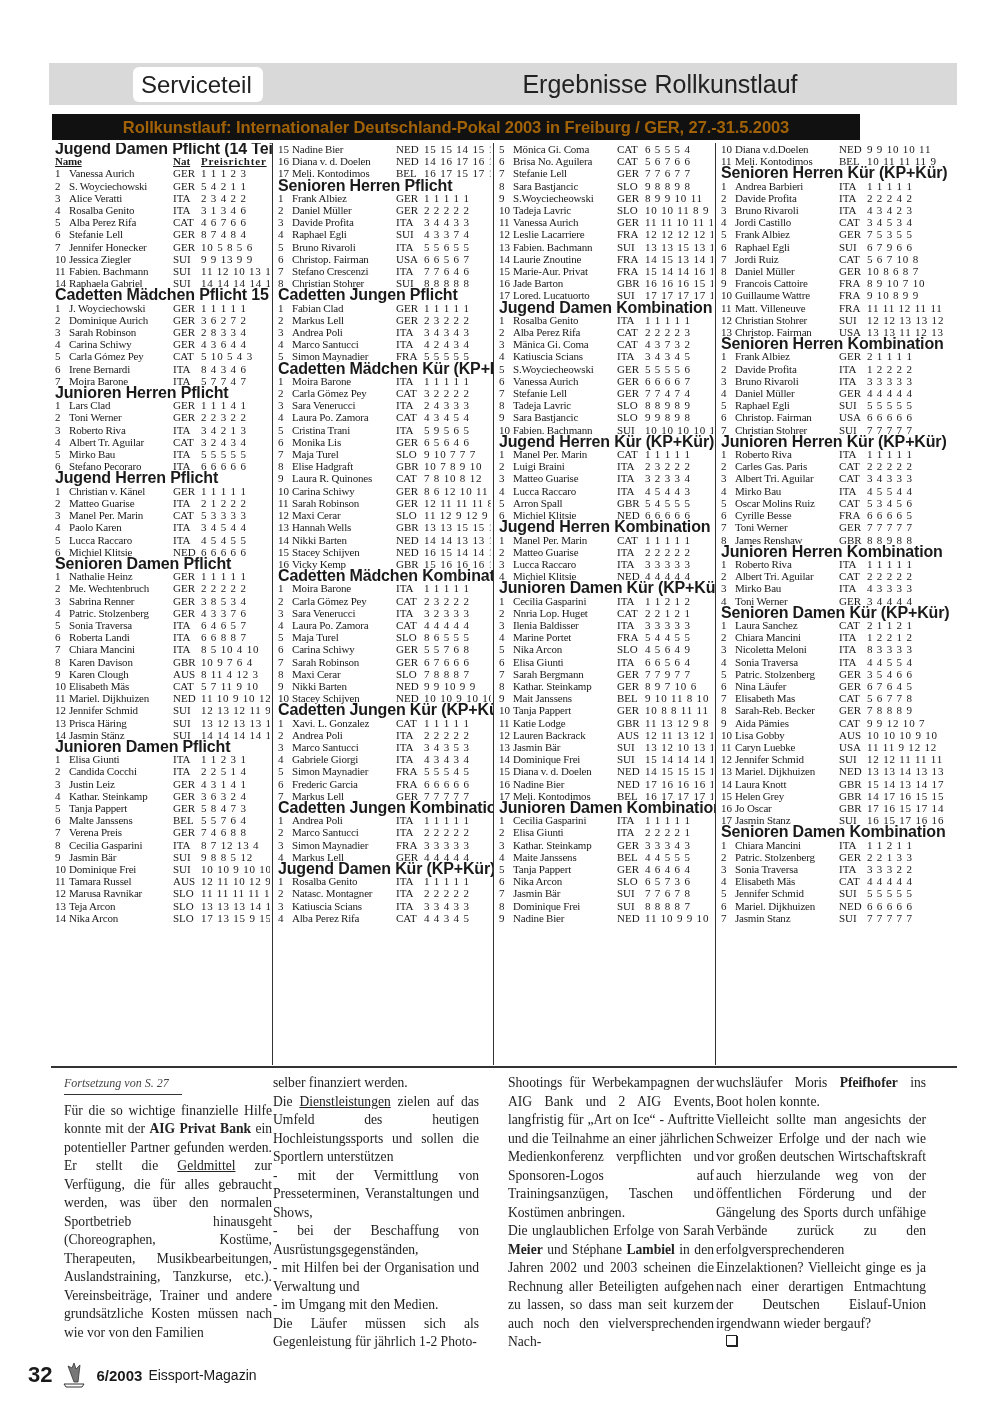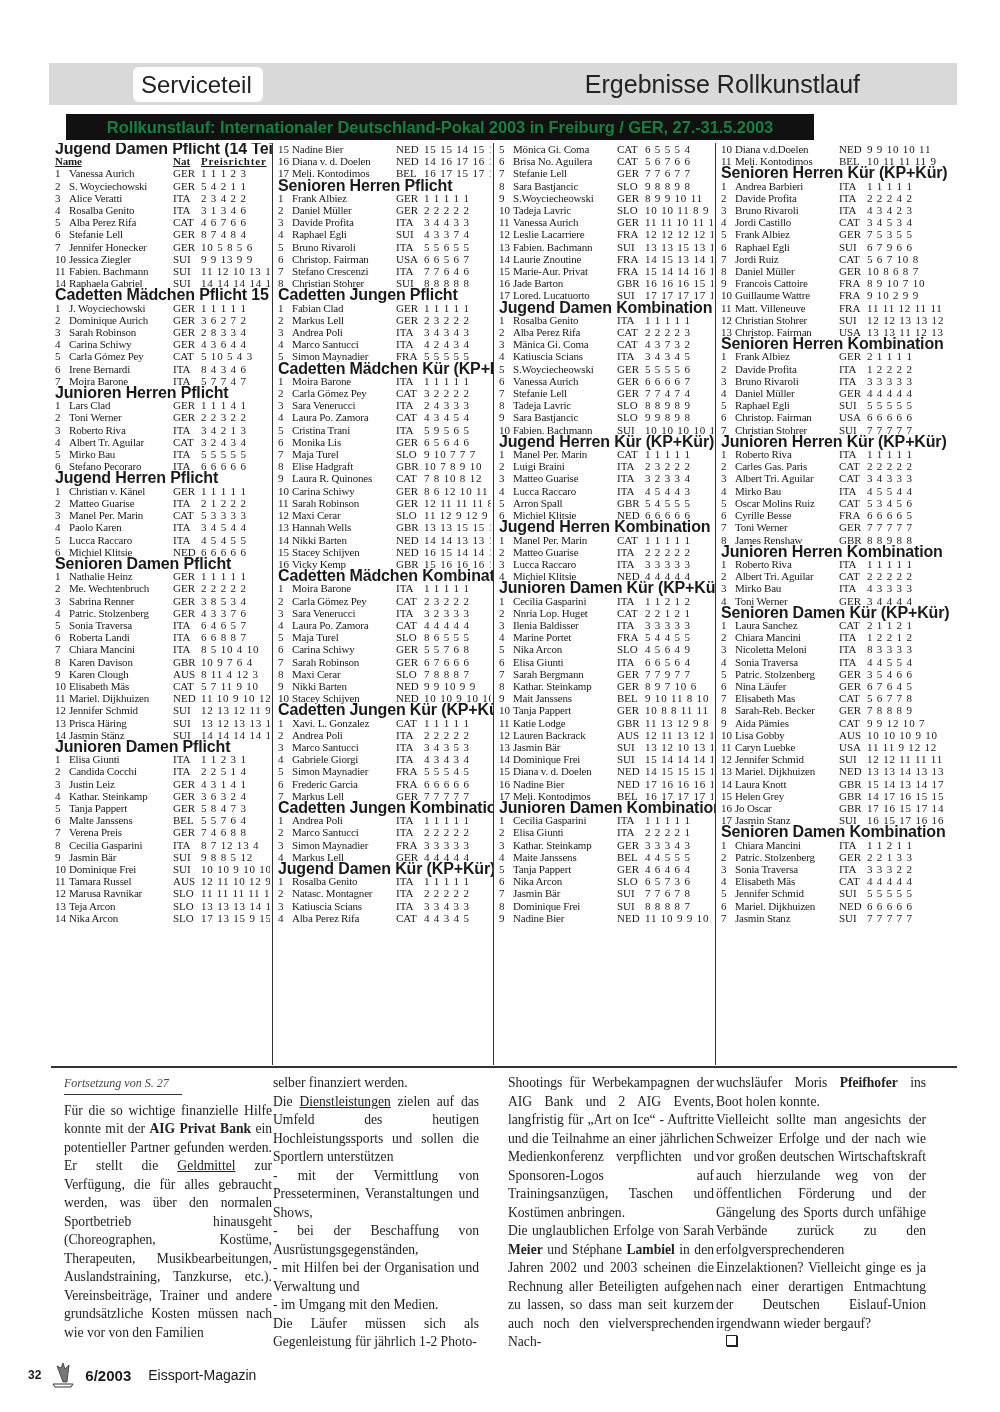--- a/index.html
+++ b/index.html
@@ -1,20 +1,20 @@
 <!DOCTYPE html>
 <html><head>
 <meta charset="utf-8">
 <style>
   html,body{margin:0;padding:0;background:#fff;}
   body{width:1000px;height:1412px;position:relative;overflow:hidden;font-family:"Liberation Serif",serif;color:#1a1a1a;}
   .header-band{position:absolute;left:49px;top:63px;width:908px;height:42px;background:#d9d9d9;}
   .serviceteil{position:absolute;left:133px;top:67px;width:130px;height:35px;background:#fff;font-family:"Liberation Sans",sans-serif;font-size:24px;line-height:35px;text-indent:8px;color:#222;border-radius:6px;}
-  .section-title{position:absolute;left:460px;top:66px;width:400px;text-align:right;font-family:"Liberation Sans",sans-serif;font-size:25px;line-height:36px;color:#222;}
-  .event-bar{position:absolute;left:66px;top:114px;width:748px;height:26px;background:#111;color:#15803d;font-family:"Liberation Sans",sans-serif;font-weight:bold;font-size:16.5px;line-height:27px;text-align:center;letter-spacing:-0.1px;}
+  .section-title{position:absolute;left:460px;top:66px;width:400px;text-align:center;font-family:"Liberation Sans",sans-serif;font-size:25px;line-height:36px;color:#222;}
+  .event-bar{position:absolute;left:52px;top:114px;width:808px;height:26px;background:#111;color:#a16207;font-family:"Liberation Sans",sans-serif;font-weight:bold;font-size:16.5px;line-height:27px;text-align:center;letter-spacing:-0.1px;}
   .results{position:absolute;left:52px;top:143px;width:905px;height:922px;display:flex;}
   .col{box-sizing:border-box;height:100%;border-right:1.5px solid #333;overflow:hidden;padding:0 2px 0 3px;}
   .col:last-child{border-right:none;}
   .c1{width:221px;} .c2{width:221px;padding-left:5px;} .c3{width:222px;padding-left:5px;} .c4{width:241px;padding-left:5px;}
   .cat{font-family:Liberation Sans, sans-serif;font-weight:bold;font-size:16px;line-height:12.2px;white-space:nowrap;letter-spacing:-0.15px;}
   .hdr{display:flex;font-size:11px;line-height:12.2px;font-weight:bold;text-decoration:underline;}
   .row{display:flex;font-size:11px;line-height:12.2px;white-space:nowrap;}
   .rk{width:14px;flex:none;}
   .nm{width:104px;flex:none;overflow:hidden;letter-spacing:-0.2px;}
   .nt{width:28px;flex:none;}
@@ -22,23 +22,23 @@
   .hdr .nm{width:118px;} .hdr .nt{width:28px;}
   .bottom-rule{position:absolute;left:51px;top:1066px;width:906px;height:2px;background:#333;}
   .article{position:absolute;top:1074px;font-size:13.6px;line-height:18.5px;text-align:justify;color:#222;}
   .a1{left:64px;width:208px;} .a2{left:273px;width:206px;} .a3{left:508px;width:206px;} .a4{left:716px;width:210px;}
   .kicker{font-style:italic;font-size:12px;border-bottom:1px solid #333;padding-bottom:1px;width:118px;margin-bottom:7px;color:#444;}
   .article p{margin:0;}
   .u{text-decoration:underline;}
   .b{font-weight:bold;}
   .end-box{display:inline-block;width:9px;height:9px;border:1.5px solid #222;margin-left:10px;box-shadow:1px 1px 0 #222;}
   .footer{position:absolute;left:28px;top:1362px;display:flex;align-items:center;font-family:"Liberation Sans",sans-serif;}
-  .pg{font-weight:bold;font-size:12px;}
+  .pg{font-weight:bold;font-size:22px;}
   .logo{width:28px;height:26px;margin:0 8px;}
-  .issue{font-weight:bold;font-size:15px;margin-right:17px;}
+  .issue{font-weight:bold;font-size:15px;margin-right:6px;}
   .mag{font-size:14px;}
 </style>
 </head>
 <body>
 
 <div class="header-band"></div>
 <div class="serviceteil">Serviceteil</div>
 <div class="section-title">Ergebnisse Rollkunstlauf</div>
 <div class="event-bar">Rollkunstlauf: Internationaler Deutschland-Pokal 2003 in Freiburg / GER, 27.-31.5.2003</div>
 
@@ -1175,21 +1175,21 @@
       <div class="row">
         <span class="rk">9</span>
         <span class="nm">Francois Cattoire</span>
         <span class="nt">FRA</span>
         <span class="sc">8 9 10 7 10</span>
       </div>
       <div class="row">
         <span class="rk">10</span>
         <span class="nm">Guillaume Wattre</span>
         <span class="nt">FRA</span>
-        <span class="sc">9 10 2 9 9</span>
+        <span class="sc">9 10 8 9 9</span>
       </div>
       <div class="row">
         <span class="rk">11</span>
         <span class="nm">Matt. Villeneuve</span>
         <span class="nt">FRA</span>
         <span class="sc">11 11 12 11 11</span>
       </div>
       <div class="row">
         <span class="rk">12</span>
         <span class="nm">Christian Stohrer</span>

